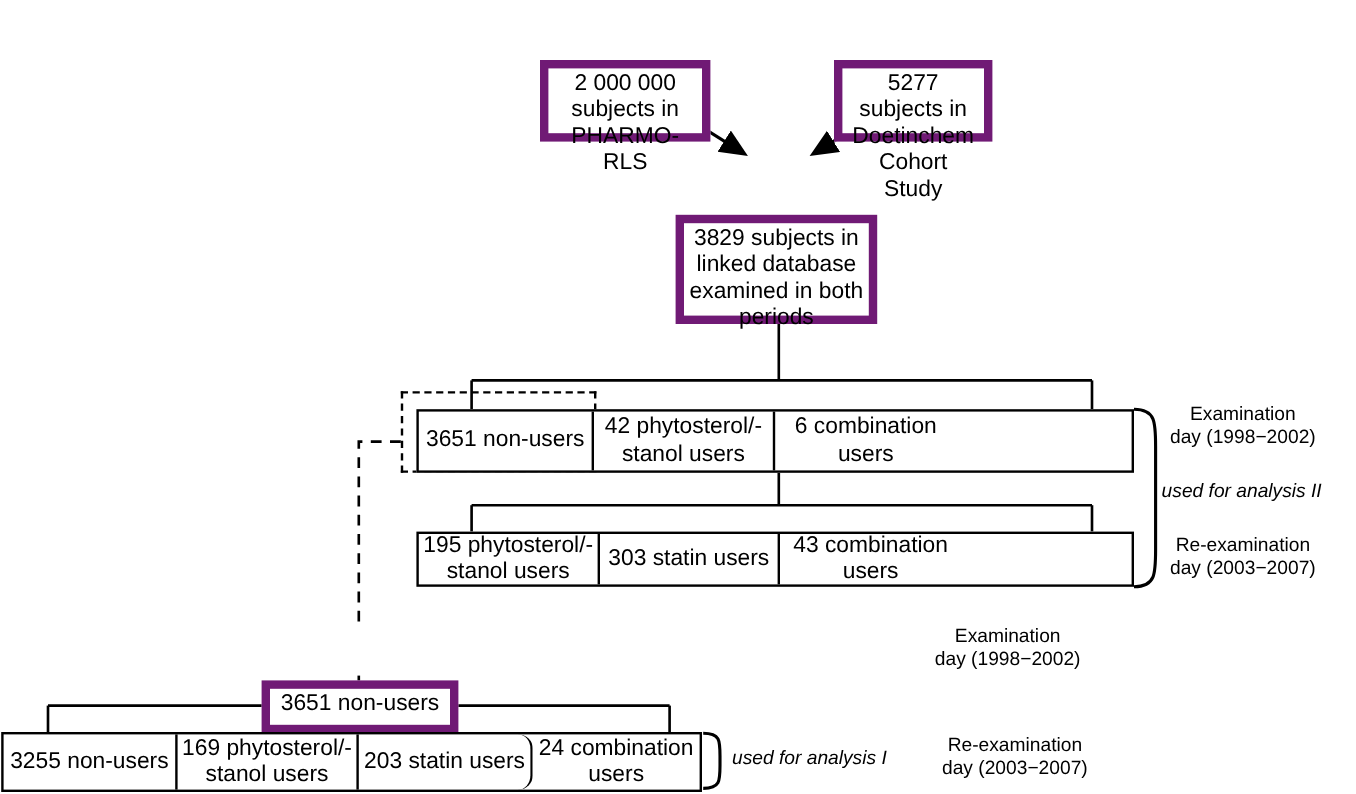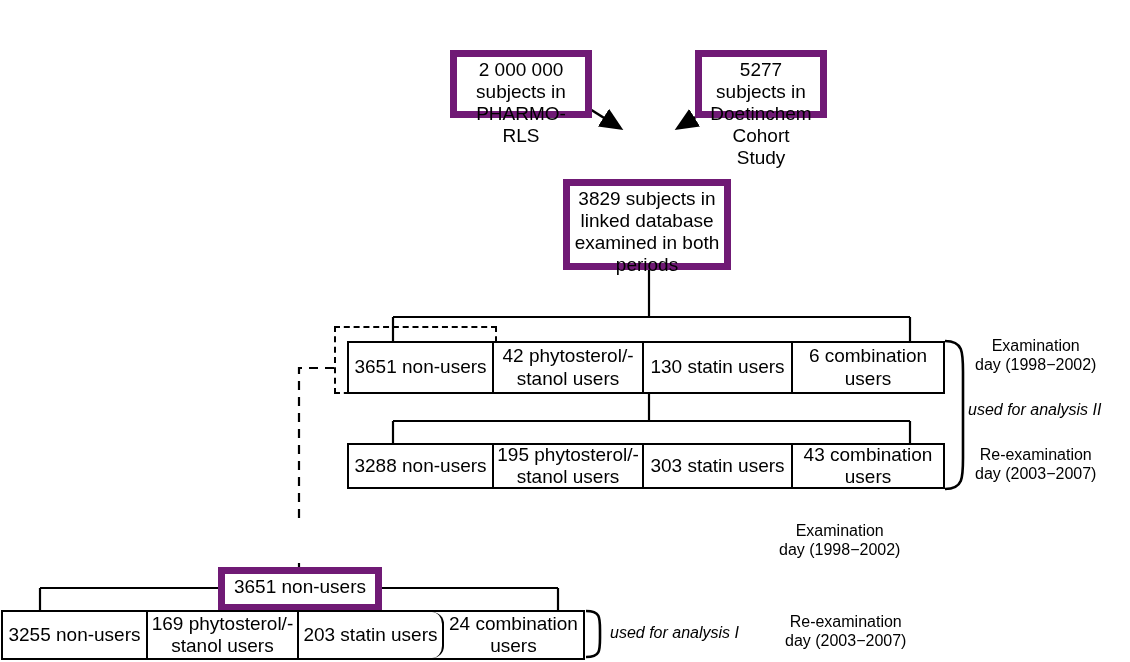--- a/index.html
+++ b/index.html
@@ -142,33 +142,27 @@
   <div class="dashwrap" style="left:334px; top:326px; width:163px; height:68px;"></div>
 
   <div class="rowbox" style="left:347px; top:341px; width:598px; height:53px;">
     <div class="cell" style="width:146px;">
       <span style="white-space:pre-line;">3651 non-users</span>
     </div>
     <div class="cell" style="width:151px;justify-content:center;">
       <span style="white-space:pre-line;">42 phytosterol/-
 stanol users</span>
     </div>
-    <div class="cell" style="width:150px;">
-      <span style="white-space:pre-line;">130 statin users</span>
-    </div>
     <div class="cell" style="width:151px;">
       <span style="white-space:pre-line;">6 combination
 users</span>
     </div>
   </div>
 
   <div class="rowbox" style="left:347px; top:443px; width:598px; height:46px;">
-    <div class="cell" style="width:146px;">
-      <span style="white-space:pre-line;">3288 non-users</span>
-    </div>
     <div class="cell" style="width:151px;">
       <span style="white-space:pre-line;">195 phytosterol/-
 stanol users</span>
     </div>
     <div class="cell" style="width:150px;">
       <span style="white-space:pre-line;">303 statin users</span>
     </div>
     <div class="cell" style="width:151px;">
       <span style="white-space:pre-line;">43 combination
 users</span>

